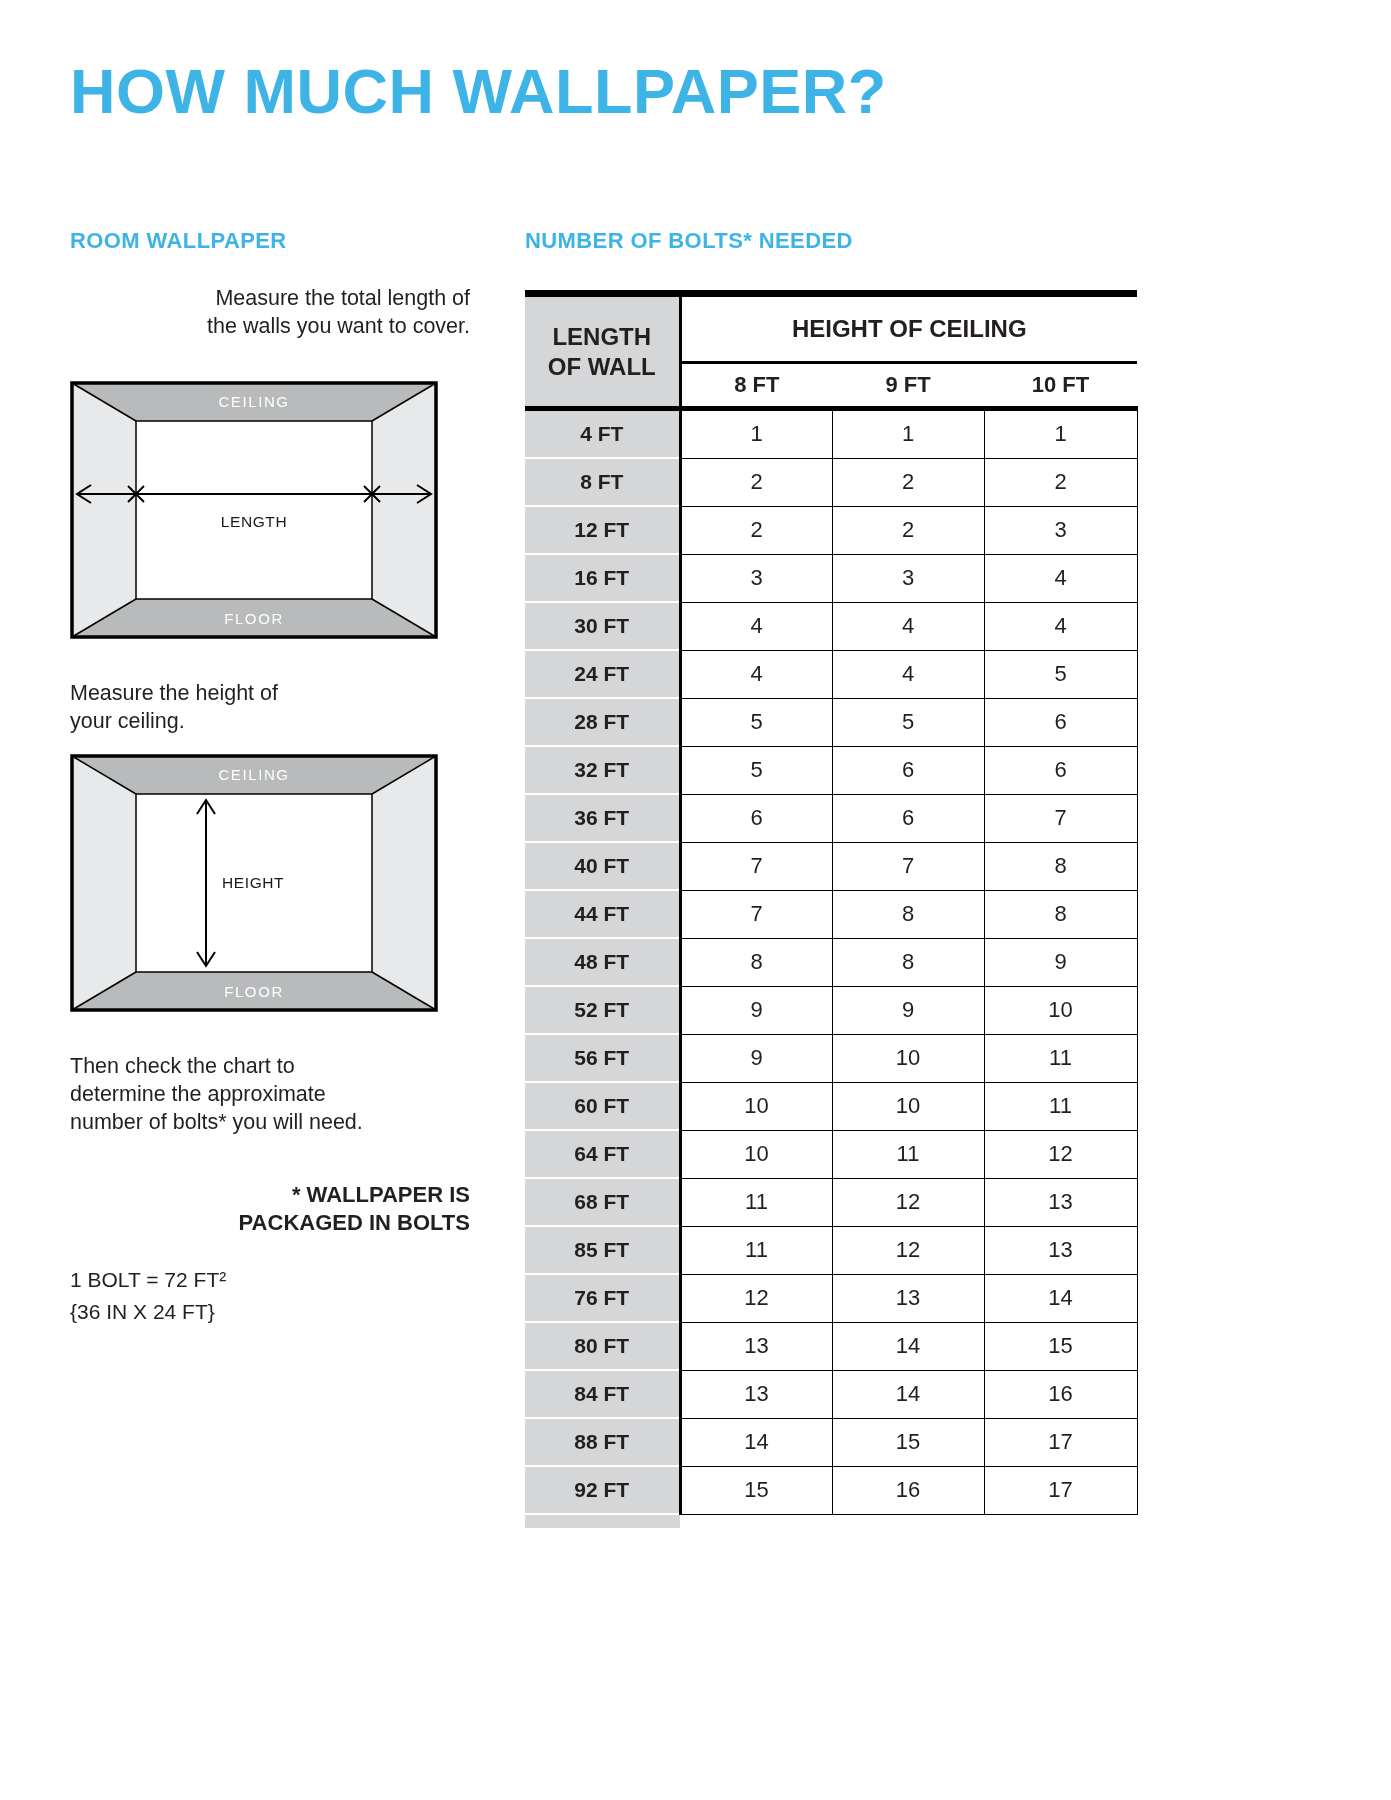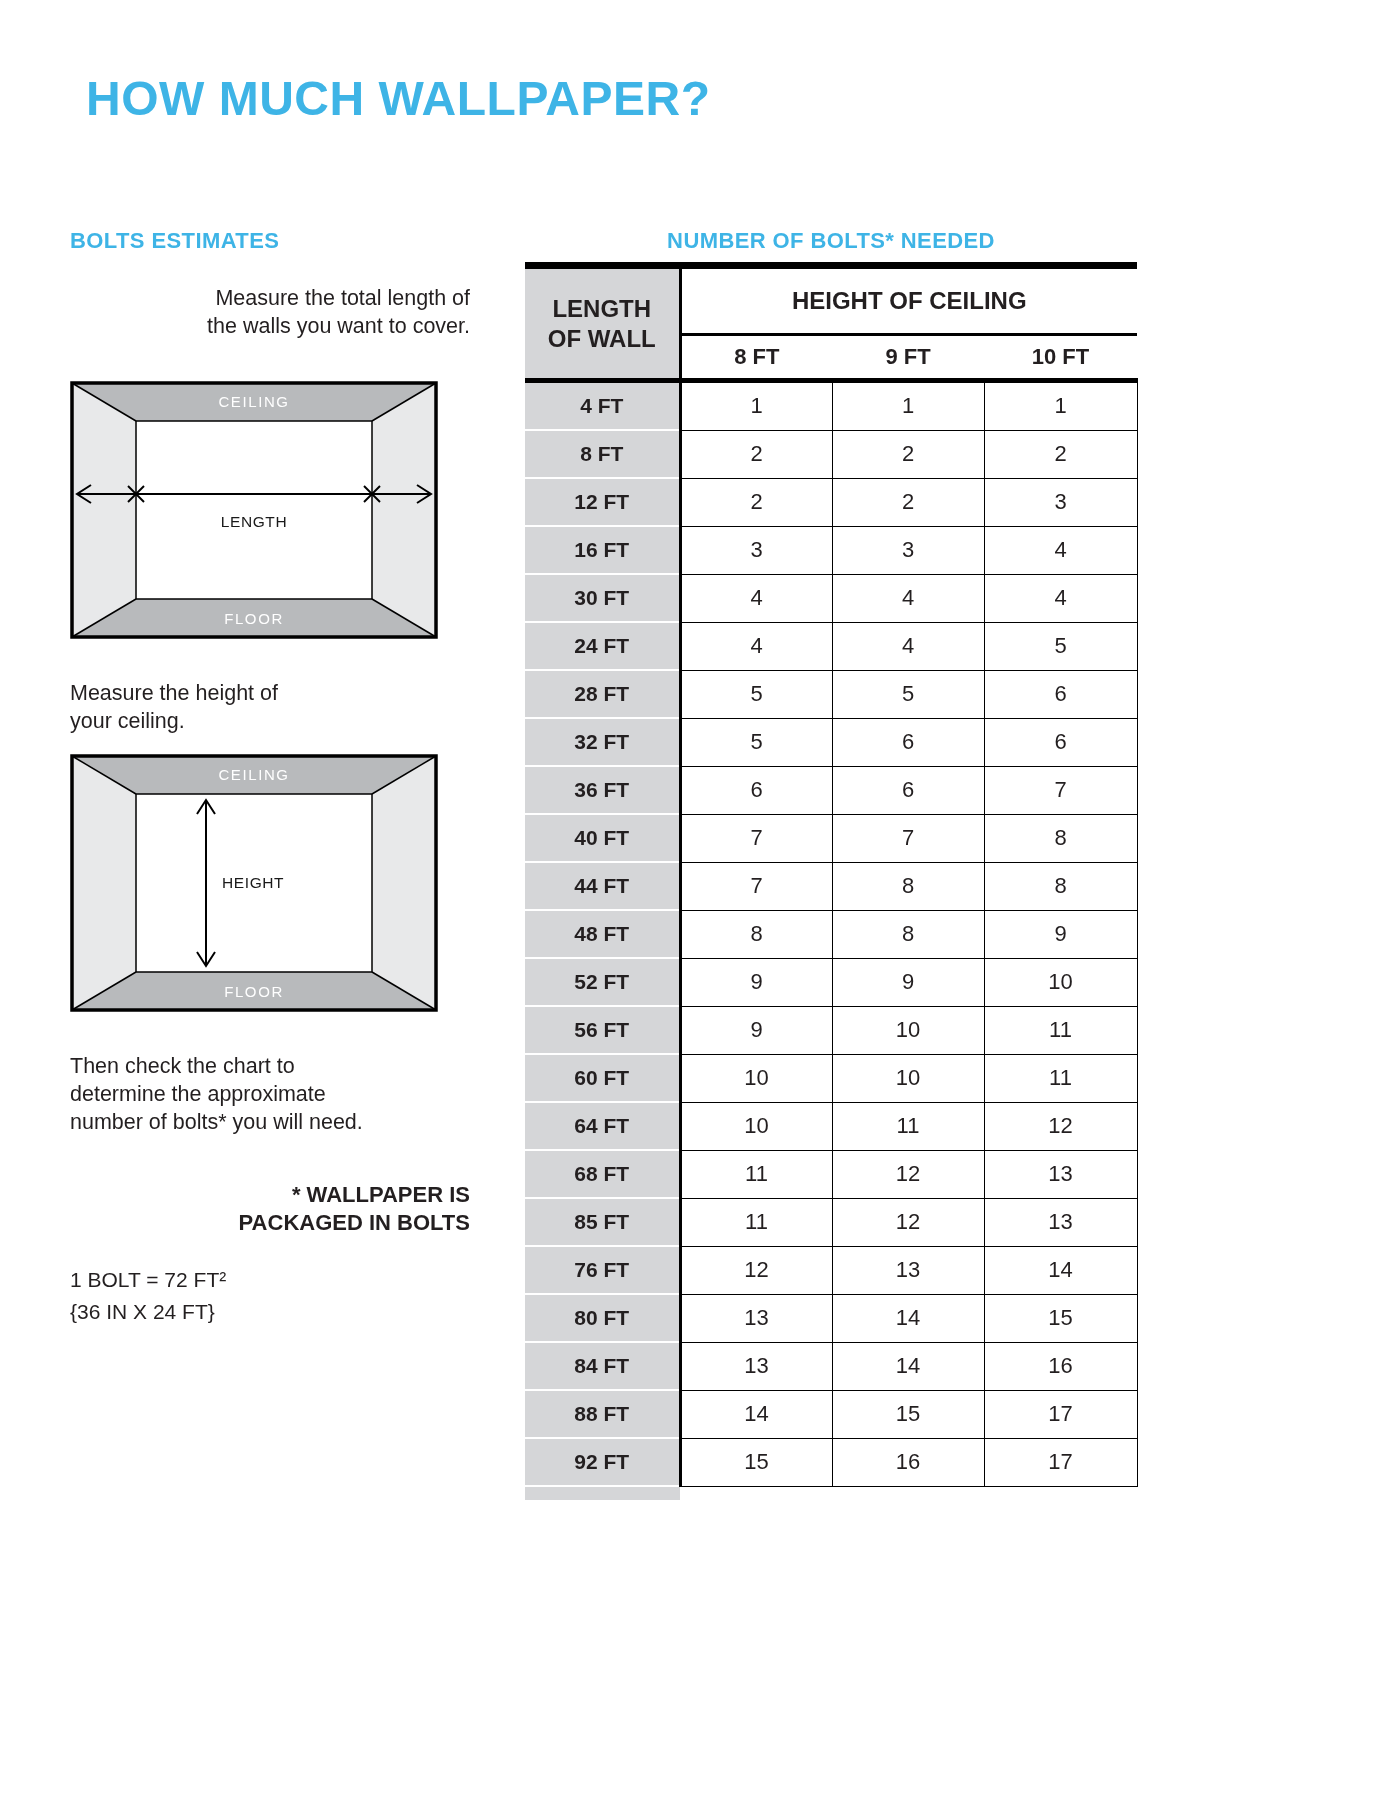--- a/index.html
+++ b/index.html
@@ -6,33 +6,33 @@
   body {
     width: 1391px; height: 1800px;
     background: #ffffff;
     position: relative;
     font-family: "Liberation Sans", sans-serif;
     color: #231f20;
     -webkit-font-smoothing: antialiased;
   }
   .title {
     position: absolute; left: 70px; top: 55px;
-    margin: 16px;
-    font-size: 48px; font-weight: bold;
+    margin: 0;
+    font-size: 63px; font-weight: bold;
     color: #3eb4e6; letter-spacing: 0.5px;
   }
   .left-col { position: absolute; left: 70px; top: 228px; width: 400px; }
   .right-col { position: absolute; left: 525px; top: 228px; width: 612px; }
 
   .section-heading {
     margin: 0 0 30px 0;
     font-size: 22px; font-weight: bold;
     color: #3eb4e6; letter-spacing: 0.4px;
   }
-  .right-col .section-heading { text-align: center; margin-bottom: 8px; }
+  .right-col .section-heading { text-align: left; margin-bottom: 36px; }
 
   .step {
     margin: 0; font-size: 21.5px; line-height: 1.32;
     color: #231f20; white-space: pre-line;
   }
   .step1 { margin-bottom: 40px; text-align: right; }
   .step2 { margin-bottom: 18px; }
   .step3 { margin-bottom: 44px; }
 
   svg.diagram { display: block; margin: 0 0 40px 0; }
@@ -85,21 +85,21 @@
   .table-stub { width: 155px; height: 13px; background: #d5d6d8; }
 </style>
 </head>
 <body>
 
 <div class="page">
 
   <h1 class="title">HOW MUCH WALLPAPER?</h1>
 
   <div class="left-col">
-    <h2 class="section-heading">BOLTS ESTIMATES</h2>
+    <h2 class="section-heading">ROOM WALLPAPER</h2>
 
     <p class="step step1">Measure the total length of
 the walls you want to cover.</p>
 
     <svg class="diagram" width="368" height="258" viewBox="0 0 368 258">
       <g>
         <polygon points="2,2 366,2 302,40 66,40" fill="#b8babc"></polygon>
         <polygon points="2,256 366,256 302,218 66,218" fill="#b8babc"></polygon>
         <polygon points="2,2 66,40 66,218 2,256" fill="#e8e9ea"></polygon>
         <polygon points="366,2 302,40 302,218 366,256" fill="#e8e9ea"></polygon>

